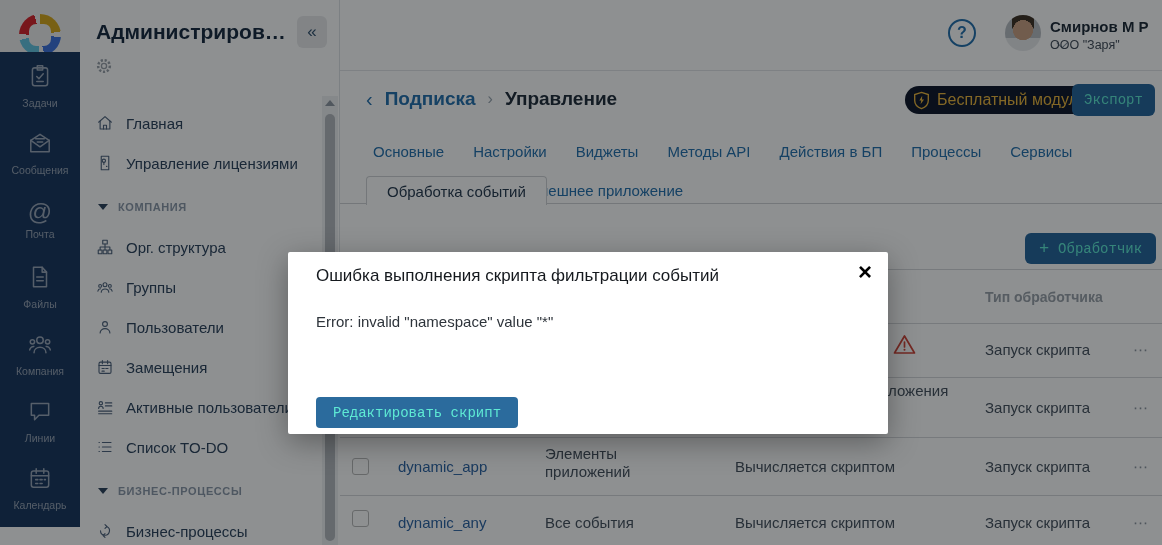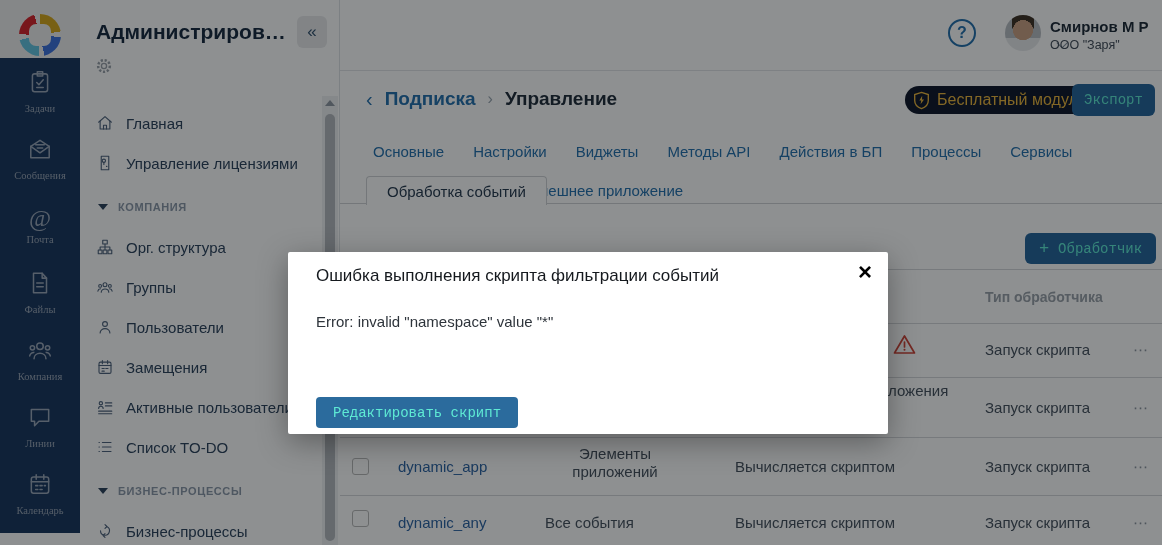--- a/index.html
+++ b/index.html
@@ -13,21 +13,21 @@
   .logo-ring { position:absolute; left:19px; top:14px; width:42px; height:42px; border-radius:50%;
     background:conic-gradient(from 0deg,
       #d8a81d 8deg 80deg, #efefef 80deg 96deg,
       #3d71dd 96deg 168deg, #efefef 168deg 184deg,
       #63c3e0 184deg 256deg, #efefef 256deg 272deg,
       #d8232a 272deg 344deg, #efefef 344deg 360deg); }
   .logo-ring::after { content:""; position:absolute; left:10px; top:10px; width:22px; height:22px;
     background:#efefef; border-radius:32%; }
 
   
-  .rail { left:0; top:58px; width:80px; height:475px; background:#18355d; color:#9aa6b8;font-family:Liberation Serif, serif; }
+  .rail { left:0; top:52px; width:80px; height:475px; background:#18355d; color:#9aa6b8; }
   .rail-item { height:67px; display:flex; flex-direction:column; align-items:center; justify-content:center; gap:4px; cursor:pointer; }
   .rail-item svg { width:26px; height:26px; stroke:#9aa6b8; fill:none; stroke-width:1.4; stroke-linecap:round; stroke-linejoin:round; }
   .rail-label { font-size:10.5px; color:#97a3b4; }
   .rail-at { font-size:24px; line-height:24px; color:#9aa6b8; font-weight:400; }
 
   
   .sidebar { left:80px; top:0; width:260px; height:429px; background:#ffffff; border-right:1px solid #dfe2e6; }
   .sb-title { position:absolute; left:16px; top:20px; font-size:21px; font-weight:700; color:#16293f; width:210px;
     white-space:nowrap; overflow:hidden; }
   .sb-collapse { position:absolute; right:12px; top:16px; width:30px; height:32px; background:#e9eaec; border-radius:6px;
@@ -85,21 +85,21 @@
     font-size:15px; color:#26394e; z-index:2; cursor:pointer; }
   .tab-secondary { position:absolute; left:190px; top:111px; font-size:15px; color:#2470ad; cursor:pointer; }
 
   .btn-add { position:absolute; left:685px; top:162px; width:131px; height:31px; font-size:14px;
     display:flex; align-items:center; justify-content:center; gap:9px; }
   .btn-add .plus { font-size:17px; font-weight:400; line-height:17px; }
 
   
   .table { position:absolute; left:0; top:198px; width:822px; height:276px; }
   .tline { position:absolute; left:0; width:822px; height:1px; background:#d6d8db; }
-  .cell { position:absolute; font-size:15px; color:#46515e; white-space:nowrap;text-align:center; }
+  .cell { position:absolute; font-size:15px; color:#46515e; white-space:nowrap; }
   .th { font-size:14px; font-weight:700; color:#9aa1a9; }
   .link-cell { color:#2d64a4; cursor:pointer; }
   .checkbox { position:absolute; width:17px; height:17px; border:1px solid #b9b9b9; border-radius:3px; background:#fff; cursor:pointer; }
   .dots { position:absolute; left:793px; color:#8b949e; font-size:15px; letter-spacing:1px; cursor:pointer; }
   .warn-tri { position:absolute; left:553px; }
   .warn-tri svg { width:23px; height:21px; }
   .cell-wrap { white-space:normal; width:140px; line-height:18px; }
 
   
   .overlay { left:0; top:0; width:1162px; height:545px; background:rgba(5,8,12,0.45); z-index:50; }

